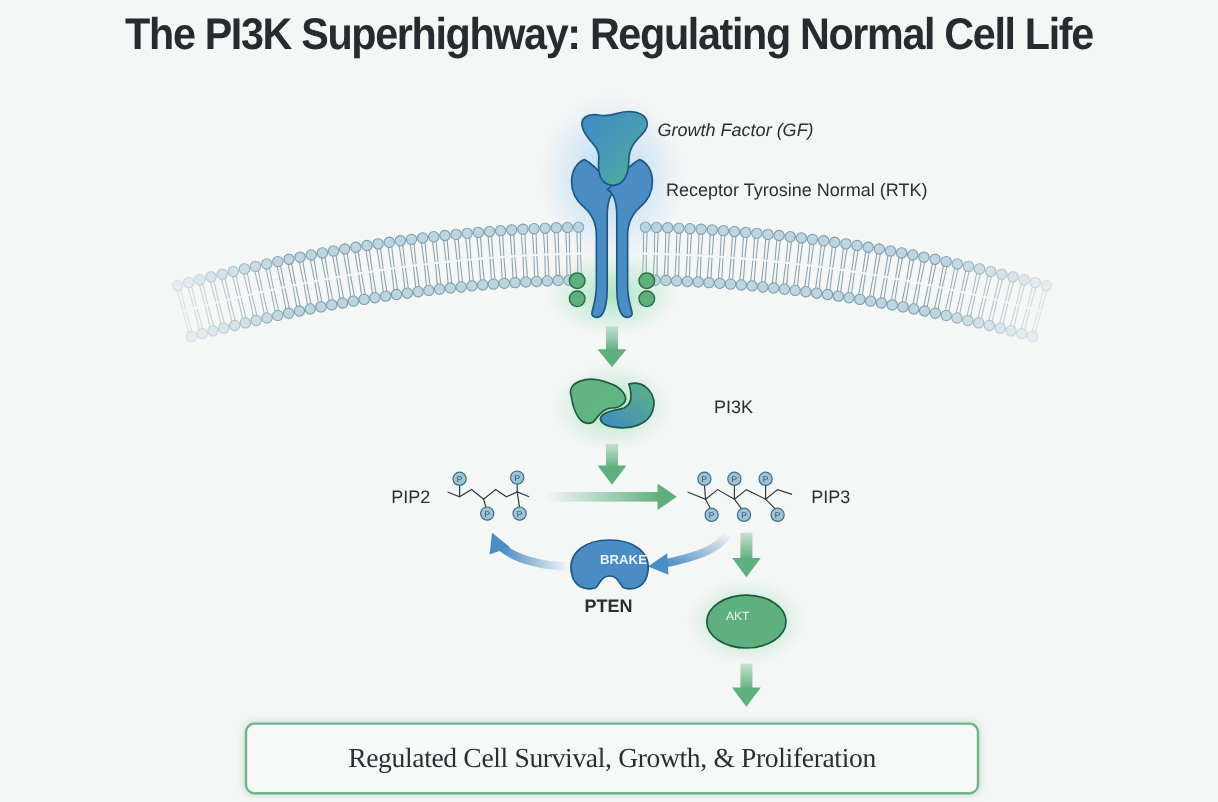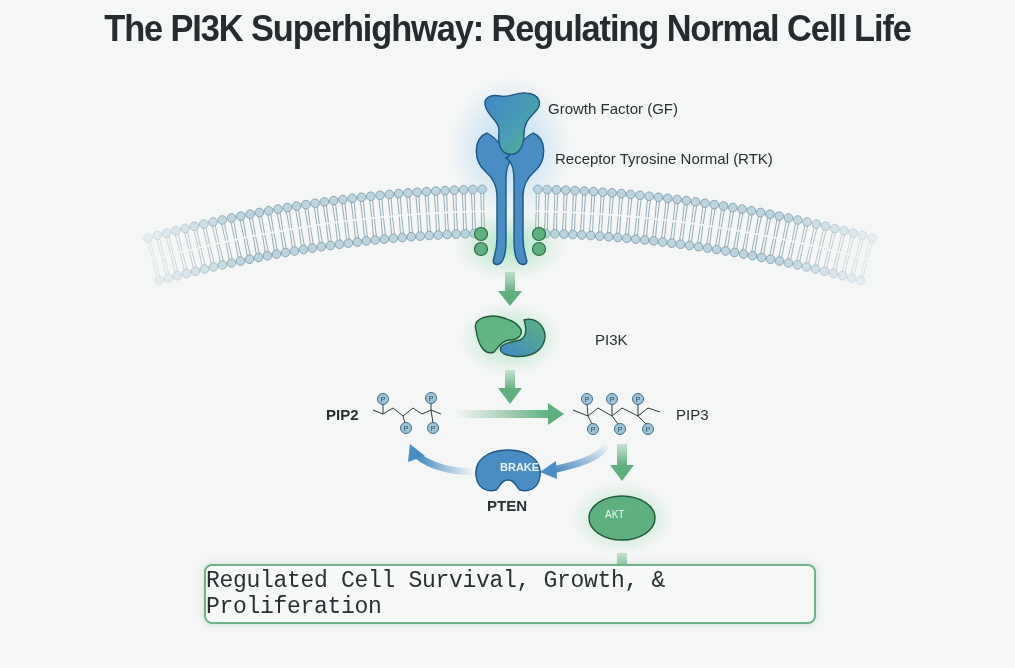--- a/index.html
+++ b/index.html
@@ -17,26 +17,26 @@
     color: #262b30;
     transform: scaleX(0.93); transform-origin: center;
   }
   svg.diagram { position: absolute; left: 0; top: 0; }
   .lbl {
     position: absolute;
     font-family: "Liberation Sans", sans-serif;
     color: #2a2f33; font-size: 15px; white-space: nowrap;
   }
   .outcome {
-    position: absolute; left: 204px; top: 564px; width: 608px; height: 56px;
+    position: absolute; left: 204px; top: 602px; width: 608px; height: 56px;
     border: 2px solid #6fb38a; border-radius: 8px;
     background: #f7f9f8;
     box-shadow: 0 0 6px rgba(111,179,138,0.35);
     display: flex; align-items: center; justify-content: center;
-    font-family: Liberation Mono, monospace; font-size: 23px; color: #2b2f33;
+    font-family: Liberation Serif, serif; font-size: 23px; color: #2b2f33;
     letter-spacing: -0.3px;
   }
 </style>
 </head>
 <body>
 
 <div class="title">The PI3K Superhighway: Regulating Normal Cell Life</div>
 
 <svg class="diagram" width="1015" height="668" viewBox="0 0 1015 668">
   <defs>
@@ -401,24 +401,24 @@
 
   <ellipse cx="622" cy="518" rx="50" ry="36" fill="url(#glowGreen)"></ellipse>
   <ellipse cx="622" cy="518" rx="33" ry="22" fill="#5fb07f" stroke="#1f5a3a" stroke-width="1.4"></ellipse>
 
   <g>
     <rect x="617" y="553" width="10" height="22" fill="url(#vertArrow)"></rect>
     <polygon points="610,573 634,573 622,589" fill="#5fb07f"></polygon>
   </g>
 </svg>
 
-<div class="lbl" style="left:548px; top:100px;">Growth Factor (GF)</div>
+<div class="lbl" style="left:548px; top:100px;font-style:italic;">Growth Factor (GF)</div>
 <div class="lbl" style="left:555px; top:150px;">Receptor Tyrosine Normal (RTK)</div>
 <div class="lbl" style="left:556px; top:331px;margin-left:39px;">PI3K</div>
-<div class="lbl" style="left:326px; top:406px;font-weight:bold;">PIP2</div>
+<div class="lbl" style="left:326px; top:406px;">PIP2</div>
 <div class="lbl" style="left:676px; top:406px;">PIP3</div>
 <div class="lbl" style="left:484px; top:461px; color:#eaf2fa; font-weight:700; font-size:11px;padding-left:16px;">BRAKE</div>
 <div class="lbl" style="left:487px; top:497px;font-weight:bold;">PTEN</div>
 <div class="lbl" style="left:605px; top:509px; color:#eef7f1; font-size:10px;">AKT</div>
 
 <div class="outcome">
   <span>Regulated Cell Survival, Growth, &amp; Proliferation</span>
 </div>
 
 </body></html>

